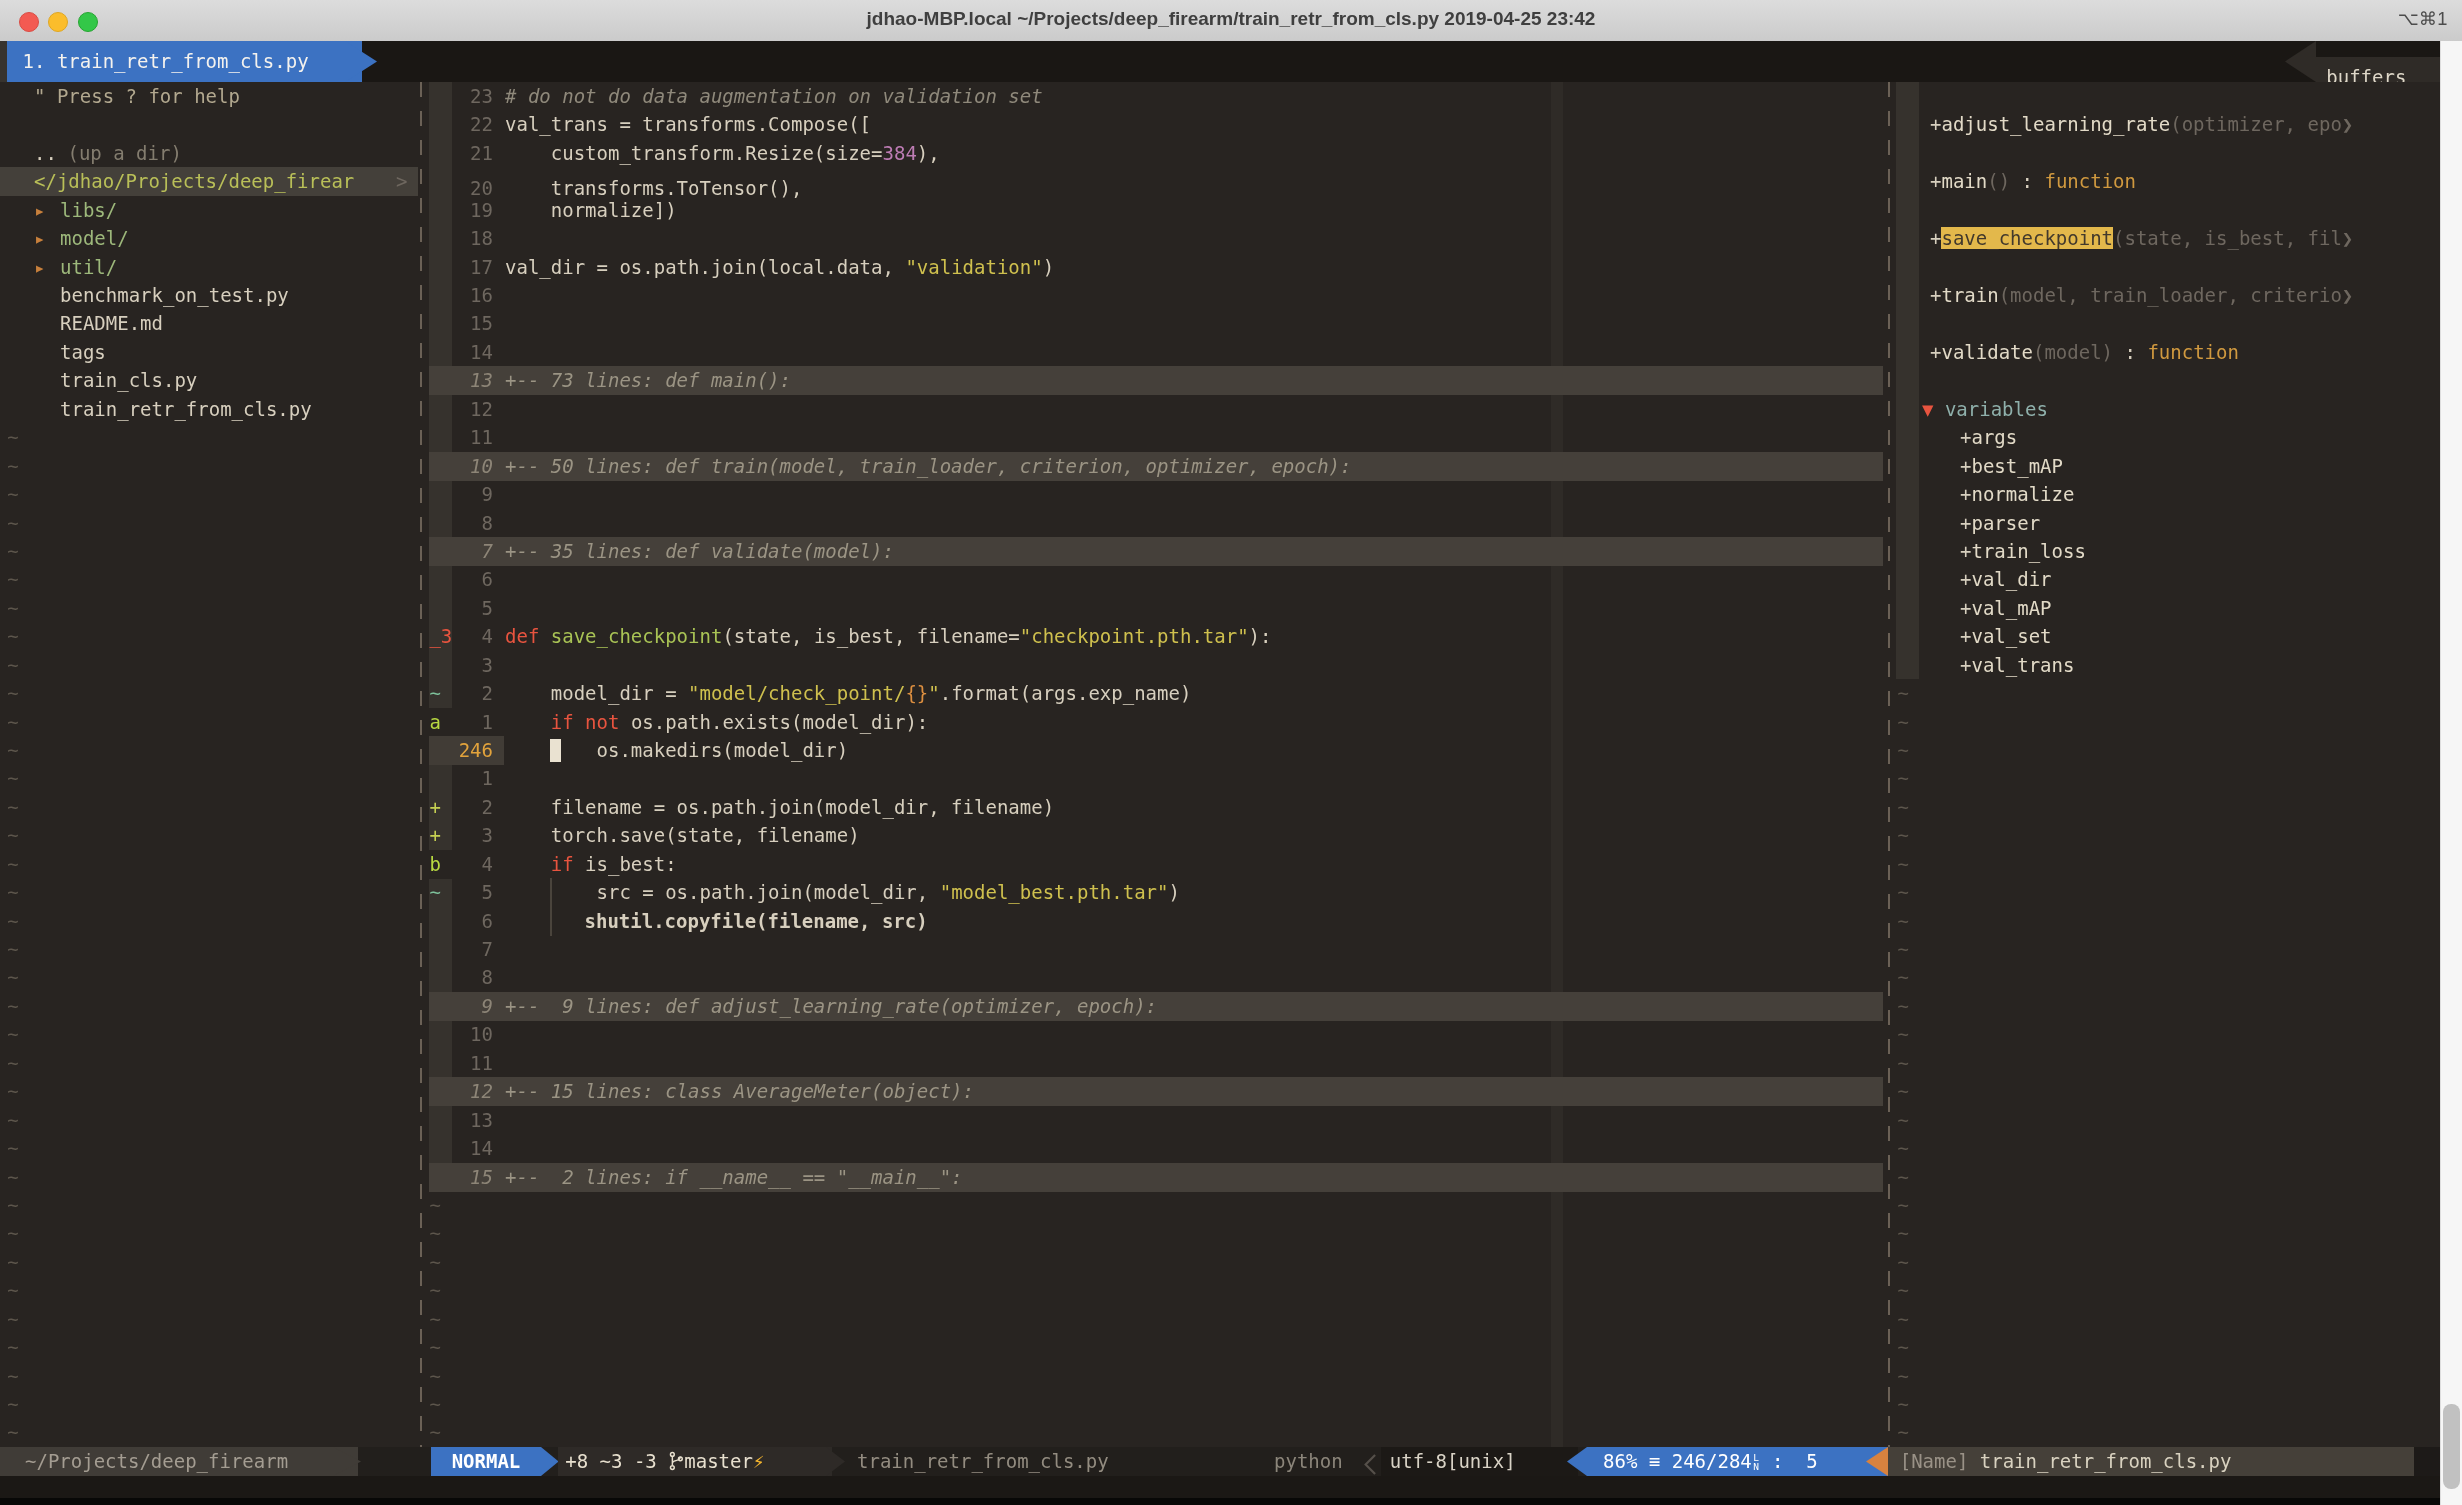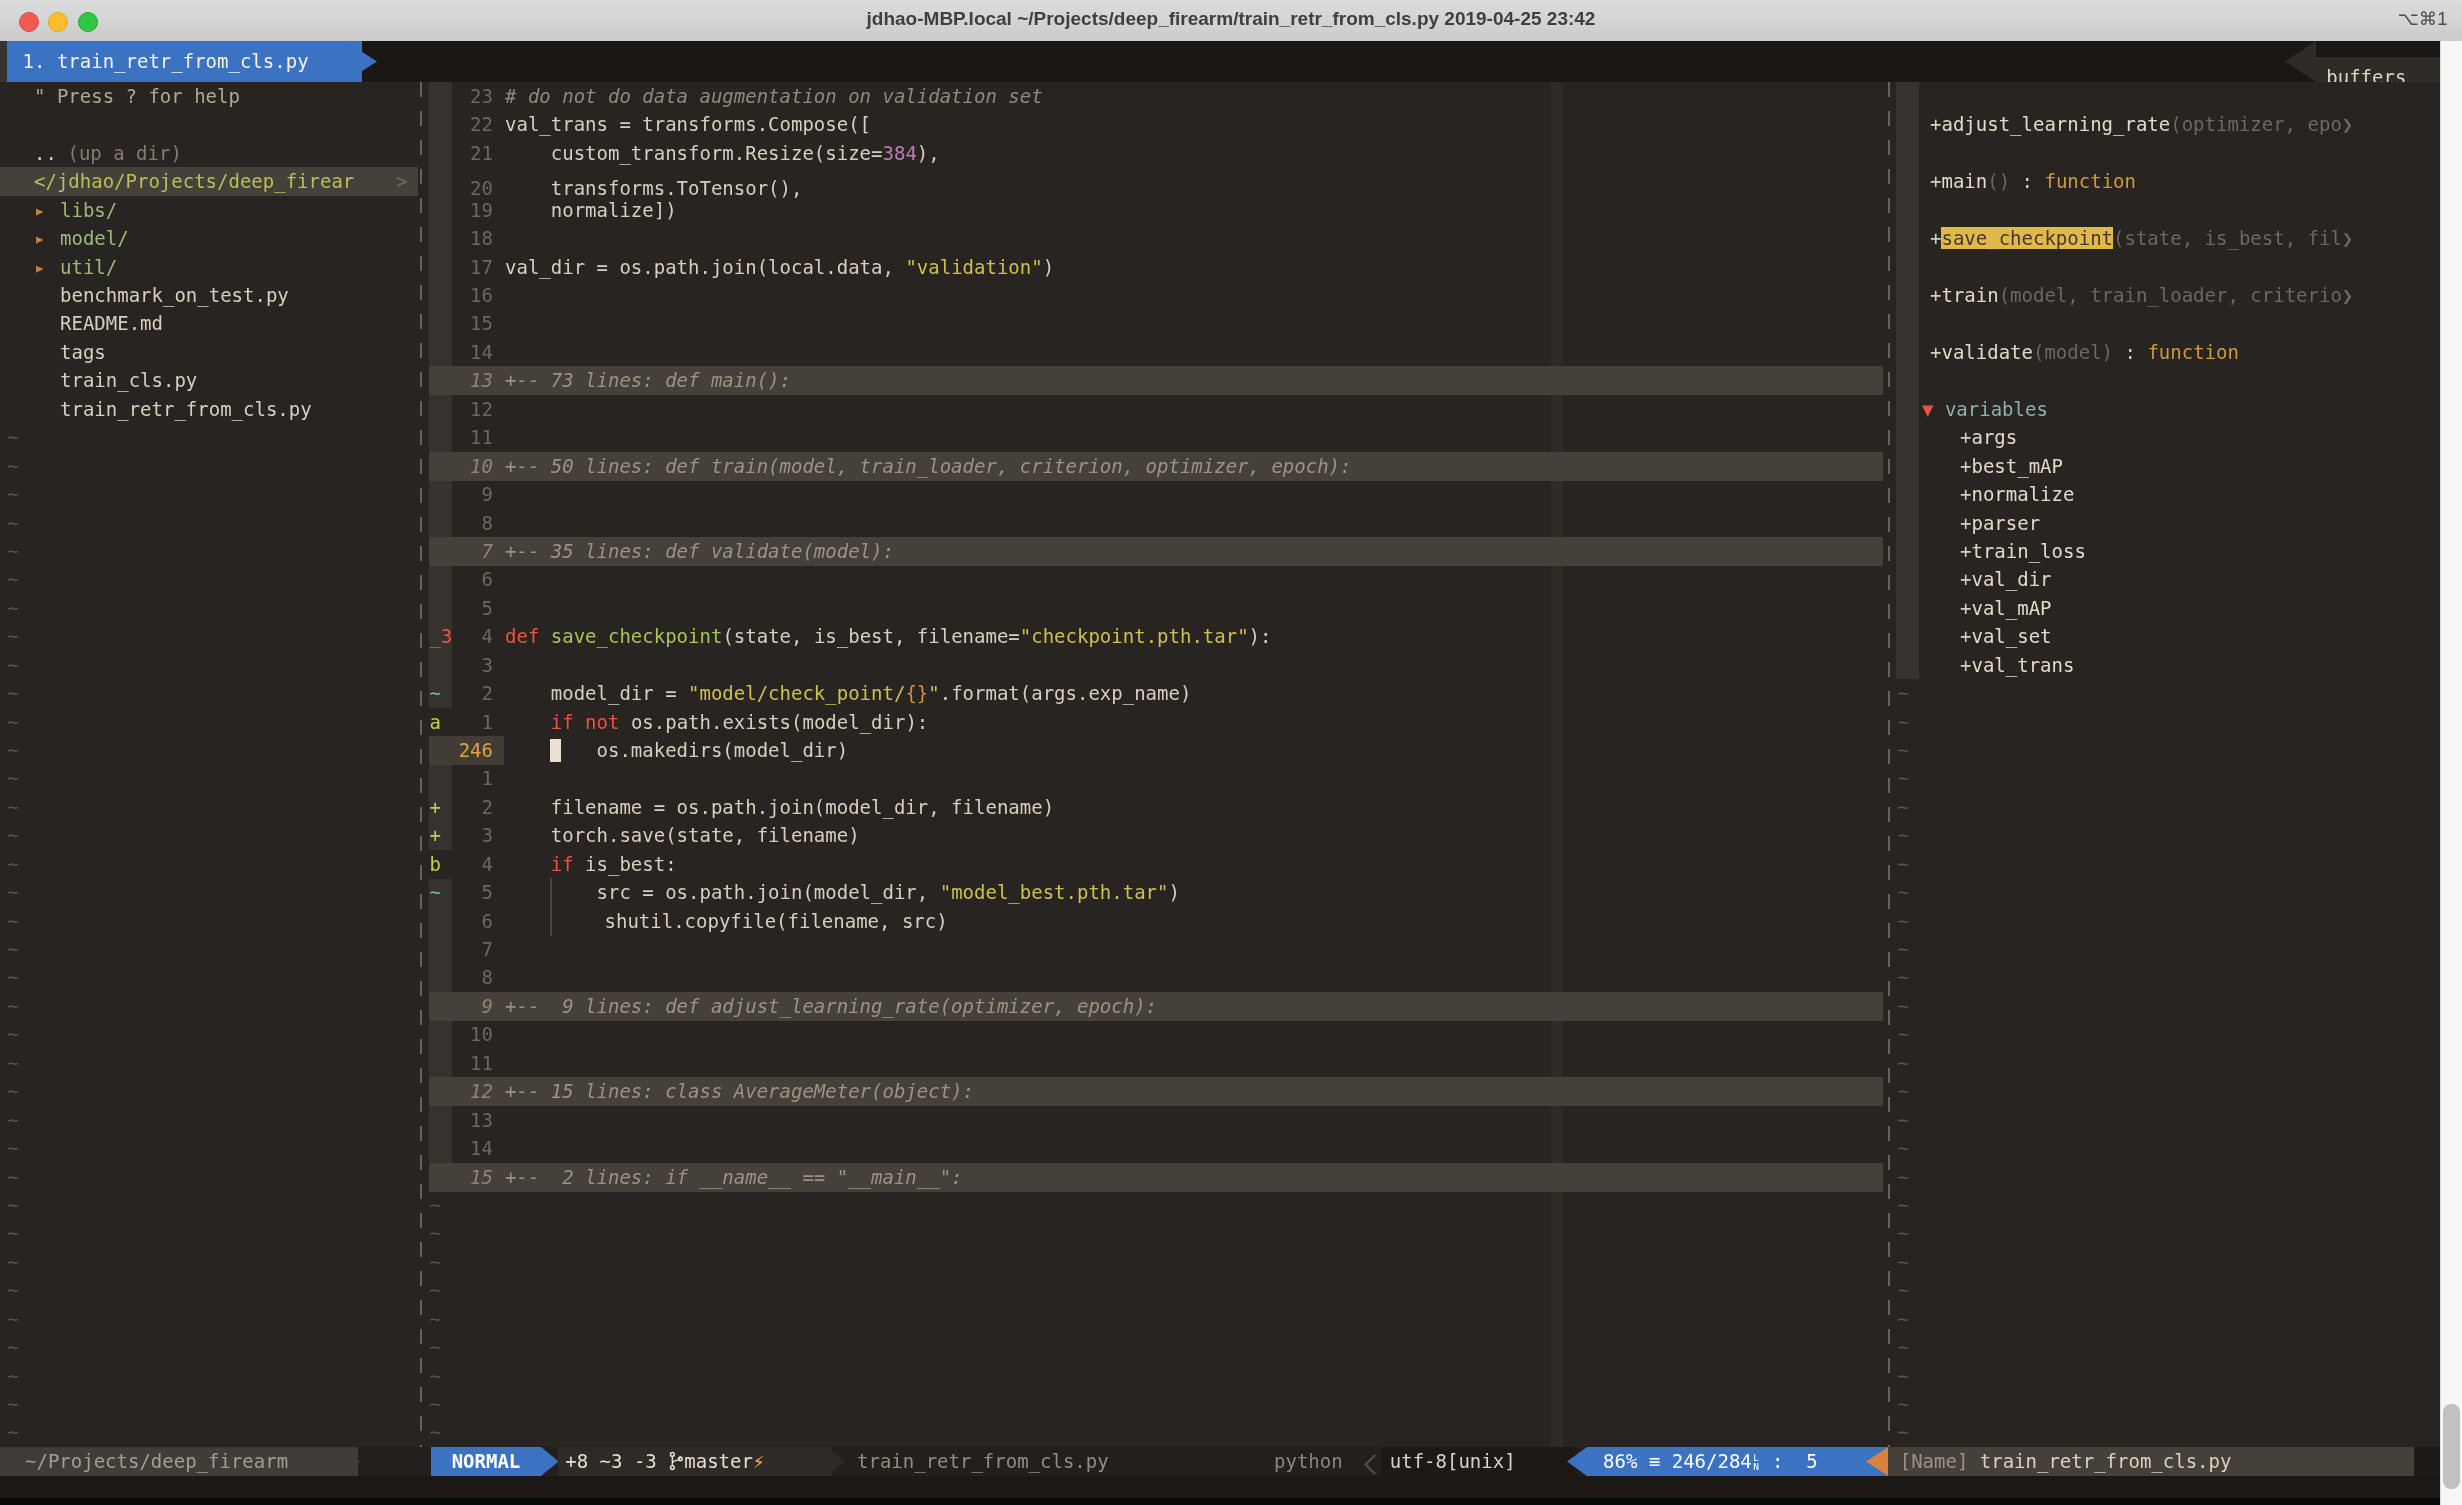--- a/index.html
+++ b/index.html
@@ -190,21 +190,21 @@
         <div class="row" style="top: 540px;"><span class="sign sgn-del" style="position: absolute; left: 4.4px;">_3</span><span class="num" style="position: absolute; left: 27px; width: 41px; text-align: right;">4</span><span class="codetext" style="left: 80px;"><span class="c-kw">def</span><span class="c-tx"> </span><span class="c-fn">save_checkpoint</span><span class="c-tx">(state, is_best, filename=</span><span class="c-st">"checkpoint.pth.tar"</span><span class="c-tx">):</span></span></div>
         <div class="row" style="top: 569px;"><span class="num" style="position: absolute; left: 27px; width: 41px; text-align: right;">3</span></div>
         <div class="row" style="top: 597px;"><span class="sign sgn-mod" style="position: absolute; left: 4.4px;">~</span><span class="num" style="position: absolute; left: 27px; width: 41px; text-align: right;">2</span><span class="codetext" style="left: 80px;"><span class="c-tx">    model_dir = </span><span class="c-st">"model/check_point/</span><span class="c-br">{}</span><span class="c-st">"</span><span class="c-tx">.format(args.exp_name)</span></span></div>
         <div class="row" style="top: 626px;"><div class="markcell"></div><span class="sign sgn-mark" style="position: absolute; left: 4.4px;">a</span><span class="num" style="position: absolute; left: 27px; width: 41px; text-align: right;">1</span><span class="codetext" style="left: 80px;"><span class="c-tx">    </span><span class="c-kw">if</span><span class="c-tx"> </span><span class="c-kw">not</span><span class="c-tx"> os.path.exists(model_dir):</span></span></div>
         <div class="row" style="top: 654px;"><div class="gutter-hl"></div><span class="num cur" style="position: absolute; left: 27px; width: 41px; text-align: right;">246</span><div class="cursor"></div><span class="codetext" style="left: 80px;"><span class="c-tx">        os.makedirs(model_dir)</span></span></div>
         <div class="row" style="top: 682px;"><span class="num" style="position: absolute; left: 27px; width: 41px; text-align: right;">1</span></div>
         <div class="row" style="top: 711px;"><span class="sign sgn-add" style="position: absolute; left: 4.4px;">+</span><span class="num" style="position: absolute; left: 27px; width: 41px; text-align: right;">2</span><span class="codetext" style="left: 80px;"><span class="c-tx">    filename = os.path.join(model_dir, filename)</span></span></div>
         <div class="row" style="top: 739px;"><span class="sign sgn-add" style="position: absolute; left: 4.4px;">+</span><span class="num" style="position: absolute; left: 27px; width: 41px; text-align: right;">3</span><span class="codetext" style="left: 80px;"><span class="c-tx">    torch.save(state, filename)</span></span></div>
         <div class="row" style="top: 768px;"><div class="markcell"></div><span class="sign sgn-mark" style="position: absolute; left: 4.4px;">b</span><span class="num" style="position: absolute; left: 27px; width: 41px; text-align: right;">4</span><span class="codetext" style="left: 80px;"><span class="c-tx">    </span><span class="c-kw">if</span><span class="c-tx"> is_best:</span></span></div>
         <div class="row" style="top: 796px;"><div class="guide"></div><span class="sign sgn-mod" style="position: absolute; left: 4.4px;">~</span><span class="num" style="position: absolute; left: 27px; width: 41px; text-align: right;">5</span><span class="codetext" style="left: 80px;"><span class="c-tx">        src = os.path.join(model_dir, </span><span class="c-st">"model_best.pth.tar"</span><span class="c-tx">)</span></span></div>
-        <div class="row" style="top: 825px;"><div class="guide"></div><span class="num" style="position: absolute; left: 27px; width: 41px; text-align: right;">6</span><span class="codetext" style="left: 88px;"><span class="c-tx">        shutil.copyfile(filename, src)</span></span></div>
+        <div class="row" style="top: 825px;"><div class="guide"></div><span class="num" style="position: absolute; left: 27px; width: 41px; text-align: right;">6</span><span class="codetext" style="left: 68px; font-weight: bold;"><span class="c-tx">        shutil.copyfile(filename, src)</span></span></div>
         <div class="row" style="top: 853px;"><span class="num" style="position: absolute; left: 27px; width: 41px; text-align: right;">7</span></div>
         <div class="row" style="top: 881px;"><span class="num" style="position: absolute; left: 27px; width: 41px; text-align: right;">8</span></div>
         <div class="row" style="top: 910px;"><div class="foldband"></div><span class="num it" style="position: absolute; left: 27px; width: 41px; text-align: right;">9</span><span class="foldtext" style="position: absolute; left: 80px;">+--  9 lines: def adjust_learning_rate(optimizer, epoch):</span></div>
         <div class="row" style="top: 938px;"><span class="num" style="position: absolute; left: 27px; width: 41px; text-align: right;">10</span></div>
         <div class="row" style="top: 967px;"><span class="num" style="position: absolute; left: 27px; width: 41px; text-align: right;">11</span></div>
         <div class="row" style="top: 995px;"><div class="foldband"></div><span class="num it" style="position: absolute; left: 27px; width: 41px; text-align: right;">12</span><span class="foldtext" style="position: absolute; left: 80px;">+-- 15 lines: class AverageMeter(object):</span></div>
         <div class="row" style="top: 1024px;"><span class="num" style="position: absolute; left: 27px; width: 41px; text-align: right;">13</span></div>
         <div class="row" style="top: 1052px;"><span class="num" style="position: absolute; left: 27px; width: 41px; text-align: right;">14</span></div>
         <div class="row" style="top: 1081px;"><div class="foldband"></div><span class="num it" style="position: absolute; left: 27px; width: 41px; text-align: right;">15</span><span class="foldtext" style="position: absolute; left: 80px;">+--  2 lines: if __name__ == "__main__":</span></div>
         <div class="row" style="top: 1109px;"><span class="tilde" style="position: absolute; left: 4.4px;">~</span></div>

